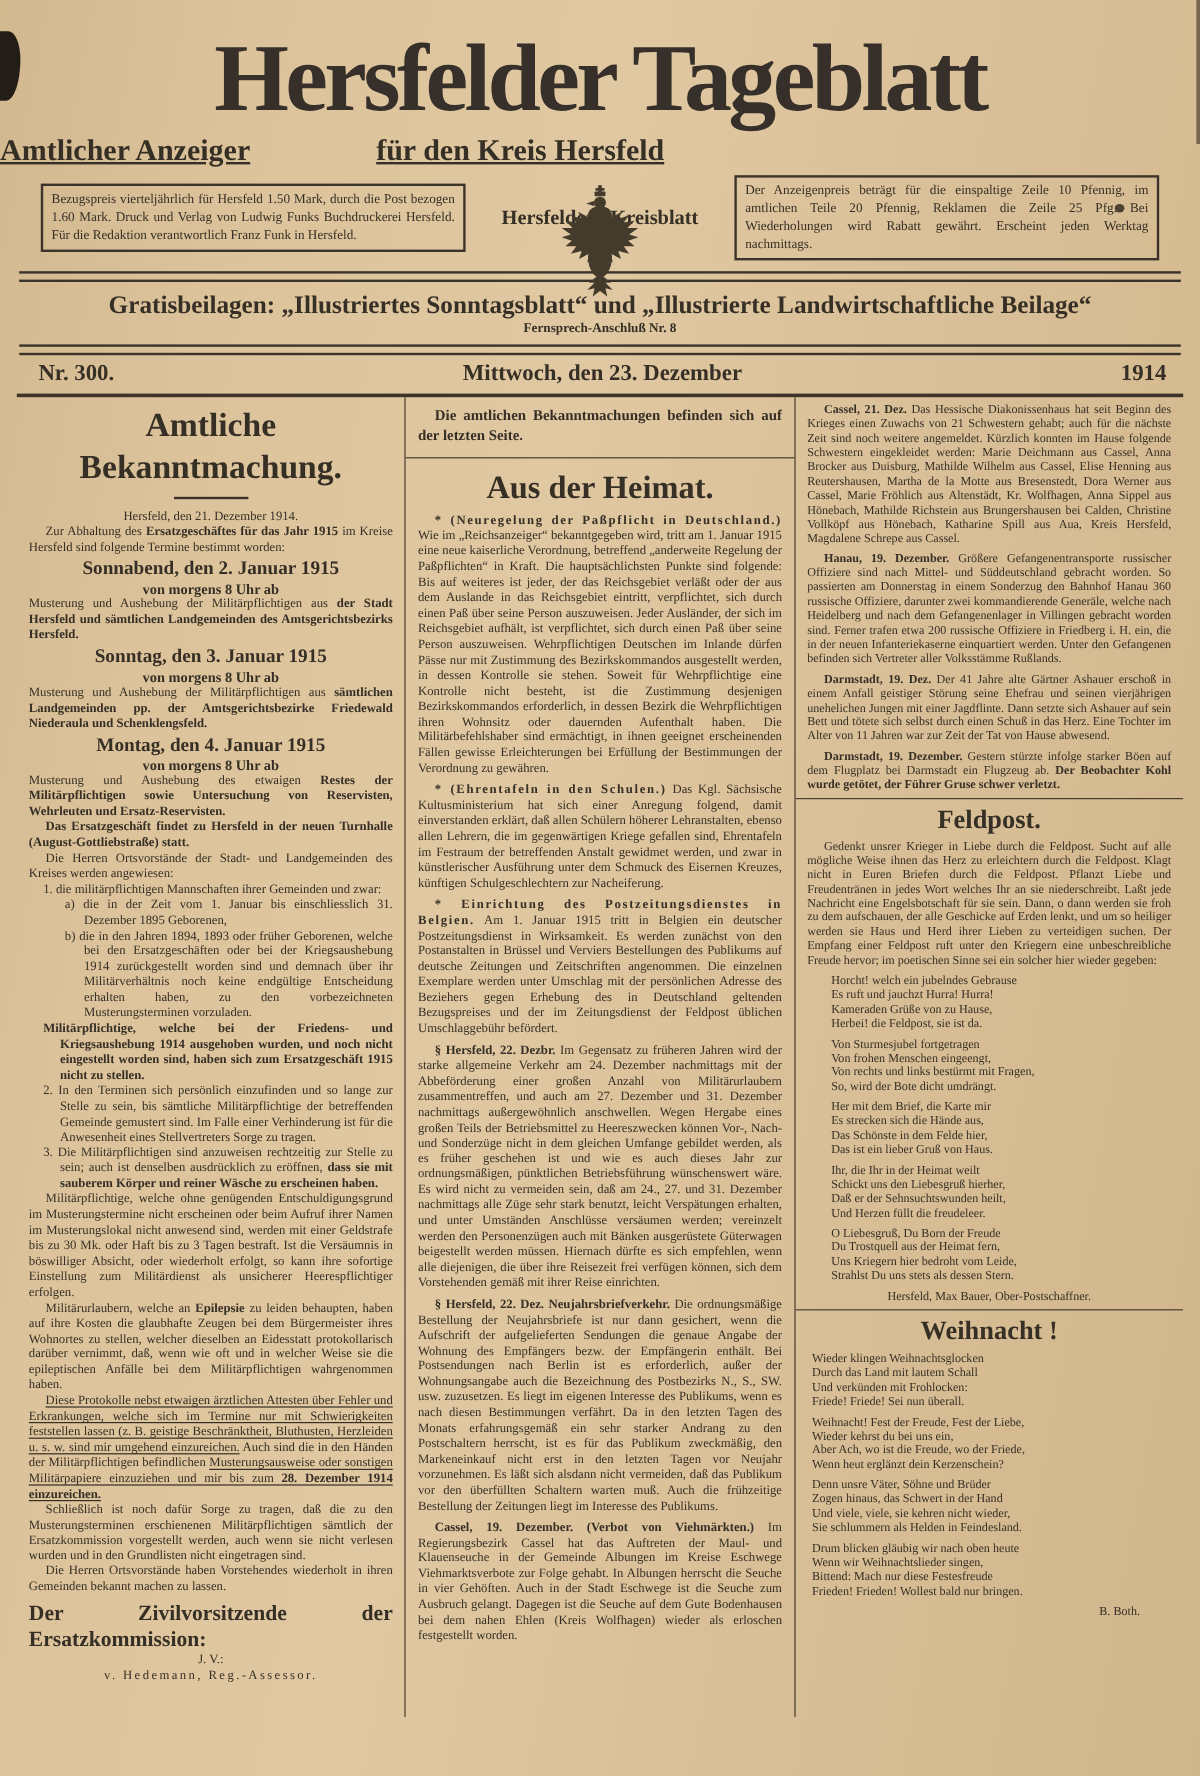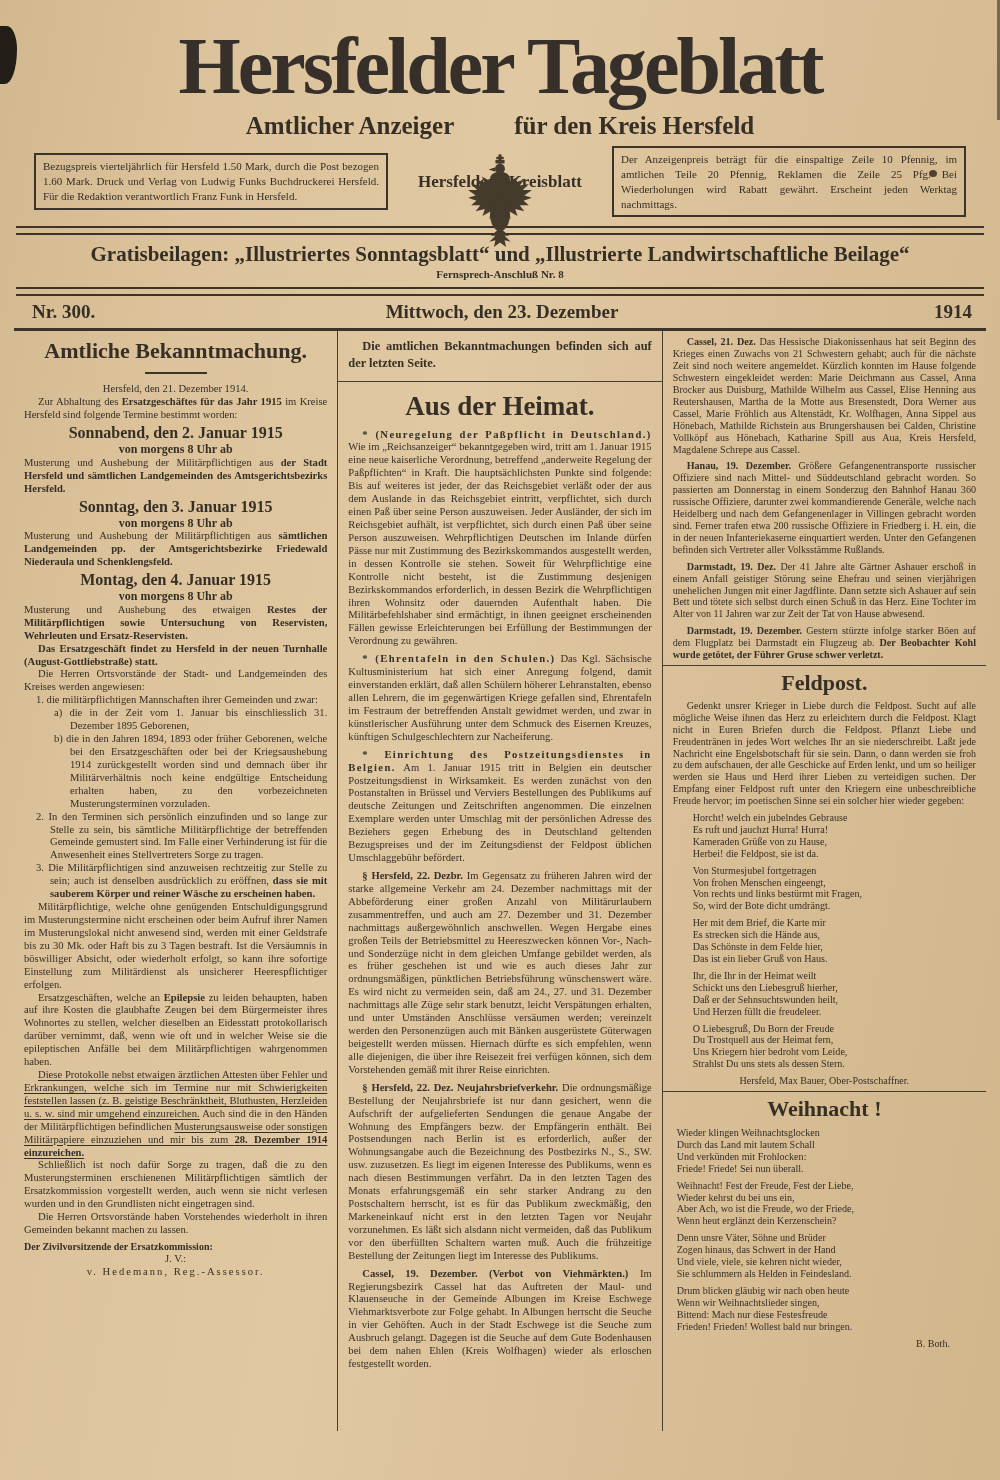--- a/index.html
+++ b/index.html
@@ -5,50 +5,50 @@
   html,body{margin:0;padding:0;background:#b9a27c;}
   .page{position:relative;width:1000px;height:1480px;margin:0 auto;overflow:hidden;
     background:linear-gradient(100deg,#d2b88f 0%,#dcc39b 18%,#e0c8a2 42%,#d9bf97 68%,#d1b68c 100%);
     color:#362f25;font-family:"Liberation Serif","DejaVu Serif",serif;}
   
   .blob-tl{position:absolute;top:26px;left:0;width:17px;height:58px;background:#221d16;border-radius:0 60% 70% 0/0 40% 60% 0;}
   .dot-right{position:absolute;top:170px;left:929px;width:8px;height:7px;background:#4e4131;border-radius:50%;}
   .edge-right{position:absolute;top:0;right:0;width:3px;height:120px;background:rgba(40,33,24,.55);}
   
   .masthead{margin:0;padding:24px 0 0;text-align:center;font-size:80px;line-height:1.05;font-weight:bold;letter-spacing:-3px;color:#37302a;}
-  .subheader{display:flex;justify-content:center;gap:60px;margin-top:4px;font-size:25px;font-weight:bold;}
+  .subheader{display:flex;gap:105px;margin-top:4px;font-size:25px;font-weight:bold;text-decoration:underline;}
   .boxrow{display:flex;align-items:center;margin:6px 34px 0 34px;}
   .infobox{width:336px;border:2px solid #3c342a;padding:4px 7px;font-size:11px;line-height:1.35;text-align:justify;}
   .center-labels{flex:1;display:flex;justify-content:space-between;align-items:flex-end;padding:0 30px;font-size:17px;font-weight:bold;}
   .eagle{position:absolute;left:462px;top:150px;width:76px;height:106px;}
   
   .double-rule{margin:0 16px;height:5px;border-top:2px solid #3c342a;border-bottom:2px solid #3c342a;}
   .double-rule.first{margin-top:9px;}
   .banner{text-align:center;font-size:21px;font-weight:bold;margin:7px 0 1px;}
   .phone{text-align:center;font-size:11px;font-weight:bold;margin-bottom:7px;}
   .dateline{display:flex;align-items:center;font-weight:bold;font-size:19px;padding:5px 28px 5px 32px;}
   .dateline .nr{width:210px;}
   .dateline .day{flex:1;text-align:center;}
   .dateline .year{width:210px;text-align:right;}
   
   .columns{display:flex;margin:0 14px;border-top:3px solid #3c342a;height:1100px;overflow:hidden;}
   .col{flex:1;padding:5px 10px 0;font-size:10.6px;line-height:1.22;text-align:justify;}
   .col + .col{border-left:1.5px solid #473d2f;}
   .col p{margin:0;text-indent:14px;}
   .noind{text-indent:0 !important;}
   .c{text-align:center;text-indent:0 !important;}
-  .col1-h{font-size:22px;font-weight:bold;text-align:center;margin:2px 0 0;}
+  .col1-h{font-size:28px;font-weight:bold;text-align:center;margin:2px 0 0;}
   .small-rule{width:62px;border-top:2px solid #3c342a;margin:7px auto 9px;}
   .day-h{font-size:16px;font-weight:bold;text-align:center;margin-top:2px;line-height:1.15;}
   .time-h{font-size:12px;font-weight:bold;text-align:center;line-height:1.2;}
   .li{padding-left:26px;text-indent:-14px !important;}
   .lia{padding-left:46px;text-indent:-16px !important;}
   .bold-p{font-weight:bold;}
   .u{text-decoration:underline;text-underline-offset:2px;}
-  .sig-title{font-weight:bold;font-size:10px;text-indent:0 !important;margin-top:4px !important;}
+  .sig-title{font-weight:bold;font-size:18px;text-indent:0 !important;margin-top:4px !important;}
   .ls{letter-spacing:2px;}
   
   .notice{font-weight:bold;font-size:12.4px;line-height:1.3;padding:2px 0 6px;}
   .col-rule{border-top:1.5px solid #473d2f;margin:4px -10px;}
   .main-h{font-size:27px;font-weight:bold;text-align:center;margin:8px 0 6px;}
   .news{margin-top:5px !important;}
   .lead-sp{letter-spacing:1.4px;}
   
   .col3{font-size:10.1px;line-height:1.18;}
   .sec-h{font-size:22px;font-weight:bold;text-align:center;margin:4px 0 4px;}
@@ -123,24 +123,25 @@
 
       <div class="day-h">Montag, den 4. Januar 1915</div>
       <div class="time-h">von morgens 8 Uhr ab</div>
       <p class="noind"><span>Musterung und Aushebung des etwaigen </span><b>Restes der Militärpflichtigen sowie Untersuchung von Reservisten, Wehrleuten und Ersatz-Reservisten.</b></p>
 
       <p class="bold-p">Das Ersatzgeschäft findet zu Hersfeld in der neuen Turnhalle (August-Gottliebstraße) statt.</p>
       <p>Die Herren Ortsvorstände der Stadt- und Landgemeinden des Kreises werden angewiesen:</p>
       <p class="li"><span>1.</span> <span>die militärpflichtigen Mannschaften ihrer Gemeinden und zwar:</span></p>
       <p class="lia">a) die in der Zeit vom 1. Januar bis einschliesslich 31. Dezember 1895 Geborenen,</p>
       <p class="lia">b) die in den Jahren 1894, 1893 oder früher Geborenen, welche bei den Ersatzgeschäften oder bei der Kriegsaushebung 1914 zurückgestellt worden sind und demnach über ihr Militärverhältnis noch keine endgültige Entscheidung erhalten haben, zu den vorbezeichneten Musterungsterminen vorzuladen.</p>
+      <p class="bold-p li">Militärpflichtige, welche bei der Friedens- und Kriegsaushebung 1914 ausgehoben wurden, und noch nicht eingestellt worden sind, haben sich zum Ersatzgeschäft 1915 nicht zu stellen.</p>
       <p class="li"><span>2.</span> <span>In den Terminen sich persönlich einzufinden und so lange zur Stelle zu sein, bis sämtliche Militärpflichtige der betreffenden Gemeinde gemustert sind. Im Falle einer Verhinderung ist für die Anwesenheit eines Stellvertreters Sorge zu tragen.</span></p>
       <p class="li"><span>3.</span> <span>Die Militärpflichtigen sind anzuweisen rechtzeitig zur Stelle zu sein; auch ist denselben ausdrücklich zu eröffnen, </span><b>dass sie mit sauberem Körper und reiner Wäsche zu erscheinen haben.</b></p>
       <p>Militärpflichtige, welche ohne genügenden Entschuldigungsgrund im Musterungstermine nicht erscheinen oder beim Aufruf ihrer Namen im Musterungslokal nicht anwesend sind, werden mit einer Geldstrafe bis zu 30 Mk. oder Haft bis zu 3 Tagen bestraft. Ist die Versäumnis in böswilliger Absicht, oder wiederholt erfolgt, so kann ihre sofortige Einstellung zum Militärdienst als unsicherer Heerespflichtiger erfolgen.</p>
-      <p><span>Ersatzgeschäften, welche an </span><b>Epilepsie</b><span> zu leiden behaupten, haben auf ihre Kosten die glaubhafte Zeugen bei dem Bürgermeister ihres Wohnortes zu stellen, welcher dieselben an Eidesstatt protokollarisch darüber vernimmt, daß, wenn wie oft und in welcher Weise sie die epileptischen Anfälle bei dem Militärpflichtigen wahrgenommen haben.</span></p>
+      <p><span>Militärurlaubern, welche an </span><b>Epilepsie</b><span> zu leiden behaupten, haben auf ihre Kosten die glaubhafte Zeugen bei dem Bürgermeister ihres Wohnortes zu stellen, welcher dieselben an Eidesstatt protokollarisch darüber vernimmt, daß, wenn wie oft und in welcher Weise sie die epileptischen Anfälle bei dem Militärpflichtigen wahrgenommen haben.</span></p>
       <p><span class="u">Diese Protokolle nebst etwaigen ärztlichen Attesten über Fehler und Erkrankungen, welche sich im Termine nur mit Schwierigkeiten feststellen lassen (z. B. geistige Beschränktheit, Bluthusten, Herzleiden u. s. w. sind mir umgehend einzureichen.</span><span> Auch sind die in den Händen der Militärpflichtigen befindlichen </span><span class="u">Musterungsausweise oder sonstigen Militärpapiere einzuziehen und mir bis zum </span><b class="u">28. Dezember 1914 einzureichen.</b></p>
       <p>Schließlich ist noch dafür Sorge zu tragen, daß die zu den Musterungsterminen erschienenen Militärpflichtigen sämtlich der Ersatzkommission vorgestellt werden, auch wenn sie nicht verlesen wurden und in den Grundlisten nicht eingetragen sind.</p>
       <p>Die Herren Ortsvorstände haben Vorstehendes wiederholt in ihren Gemeinden bekannt machen zu lassen.</p>
       <p class="sig-title">Der Zivilvorsitzende der Ersatzkommission:</p>
       <p class="c">J. V.:</p>
       <p class="c ls">v. Hedemann, Reg.-Assessor.</p>
     </section>
 
     <section class="col col2">
       <p class="notice">Die amtlichen Bekanntmachungen befinden sich auf der letzten Seite.</p>

